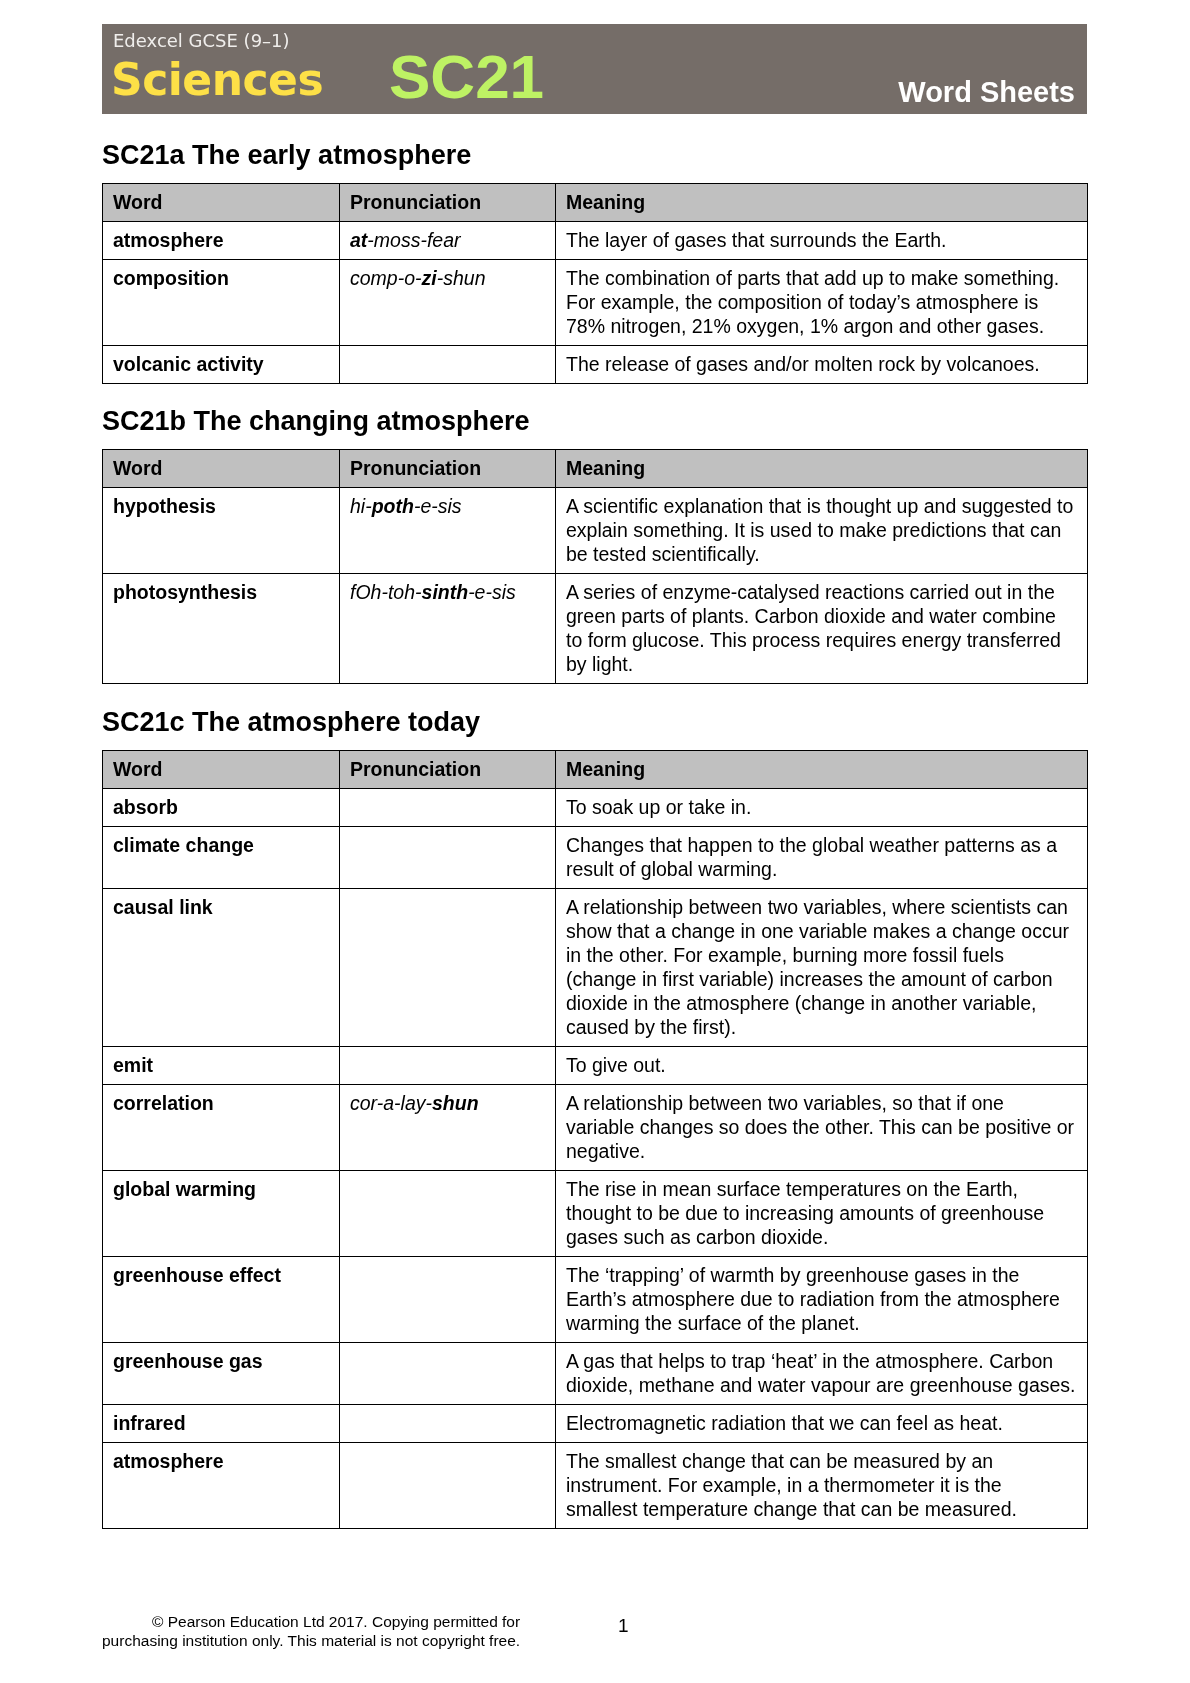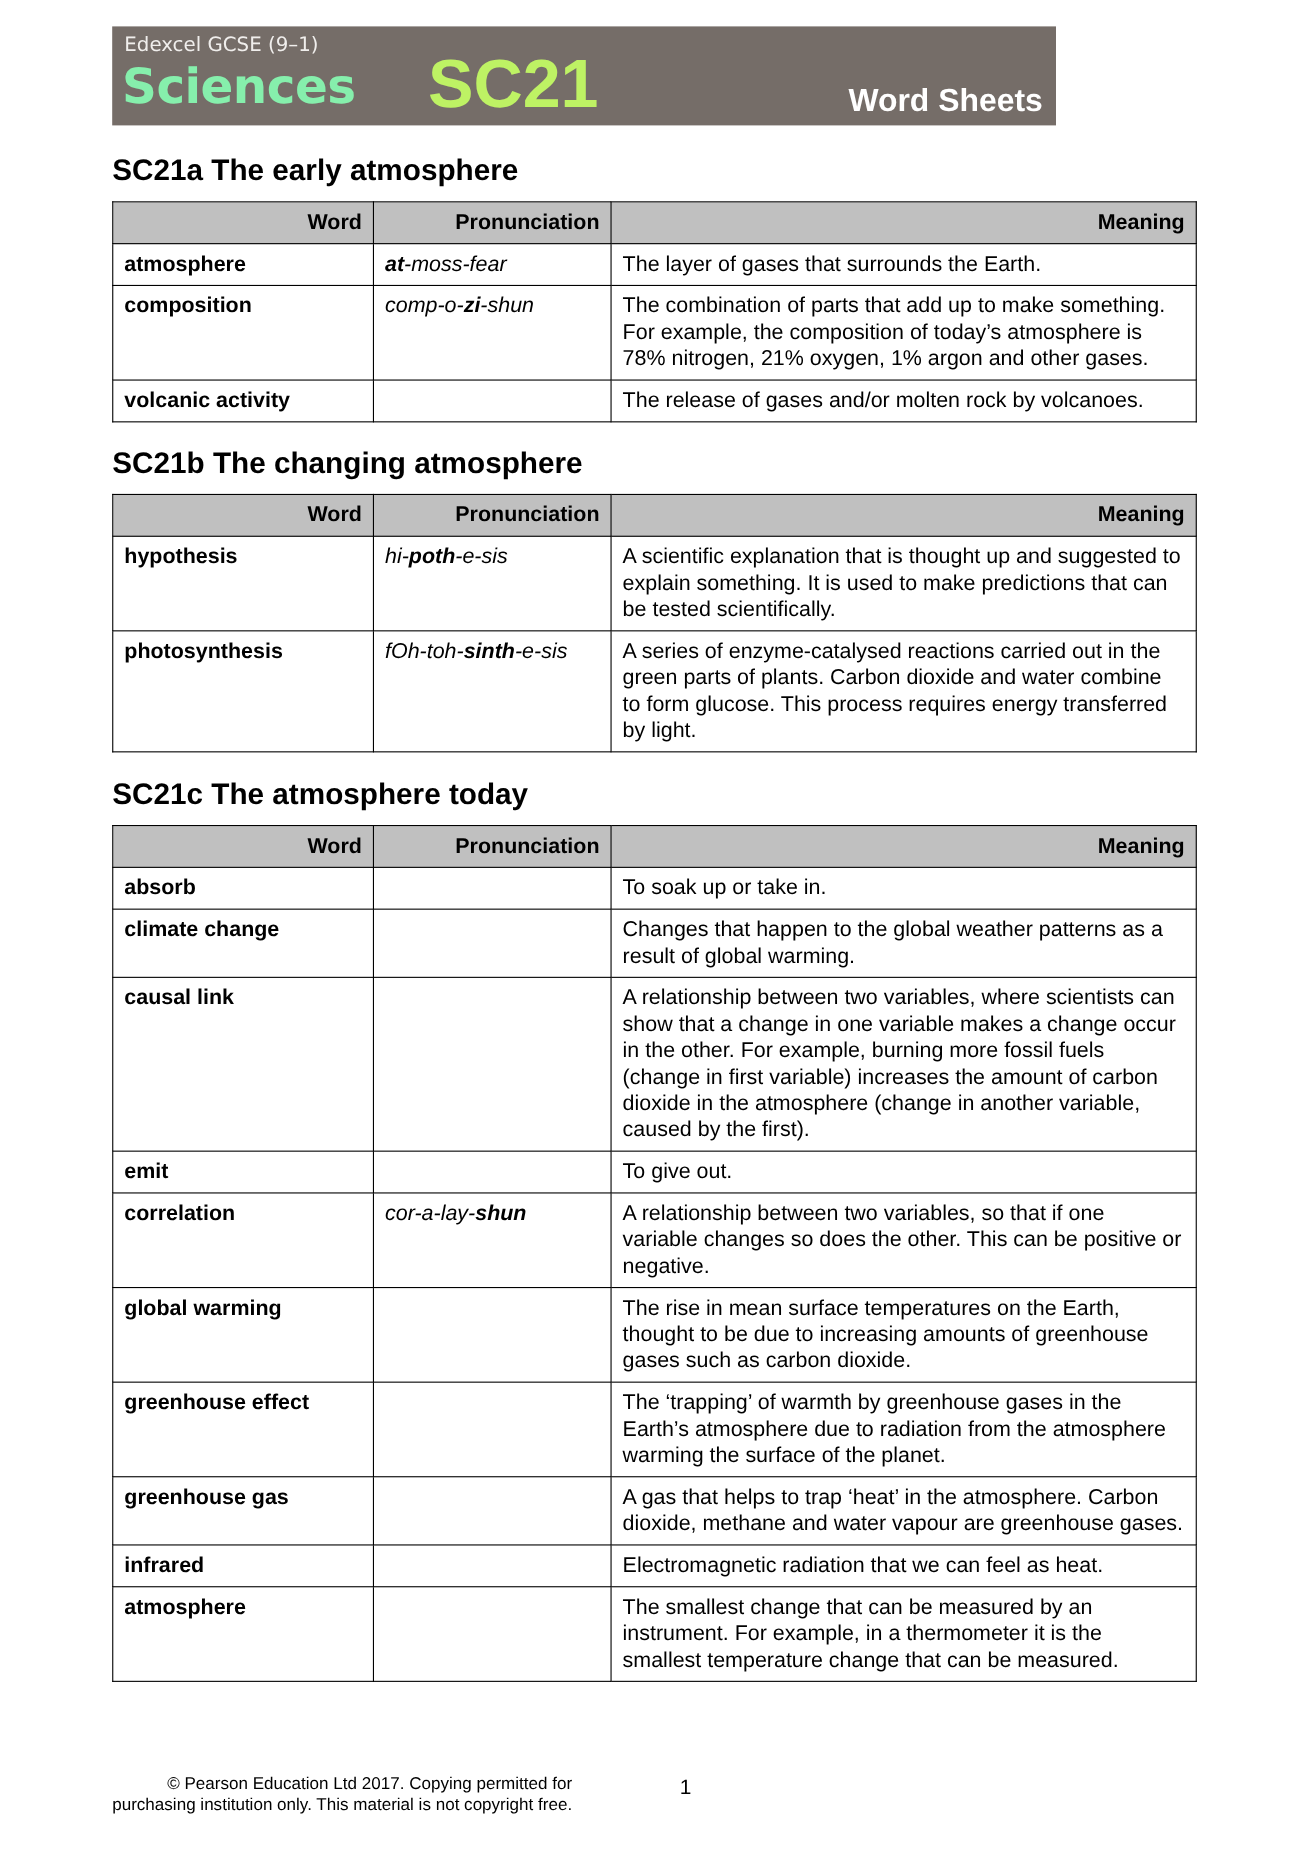--- a/index.html
+++ b/index.html
@@ -1,31 +1,31 @@
 <!DOCTYPE html>
 <html><head>
 <meta charset="utf-8">
 <style>
   html, body { margin: 0; padding: 0; background: #ffffff; }
   body { width: 1190px; height: 1683px; position: relative; overflow: hidden;
          font-family: "Liberation Sans", sans-serif; color: #000; }
-  .banner { position: absolute; left: 102px; top: 24px; width: 858px; height: 90px; background: #756d68; color: #fff; }
+  .banner { position: absolute; left: 102px; top: 24px; width: 985px; height: 90px; background: #756d68; color: #fff; }
   .banner .series { position: absolute; left: 11px; top: 6px; font-family: "DejaVu Sans", sans-serif; font-size: 18px; letter-spacing: 0px; color: #f0eeec; }
-  .banner .brand { position: absolute; left: 9px; top: 30px; font-family: "DejaVu Sans", sans-serif; font-weight: bold; font-size: 44px; letter-spacing: -0.5px; color: #86efac; }
+  .banner .brand { position: absolute; left: 9px; top: 30px; font-family: "DejaVu Sans", sans-serif; font-weight: bold; font-size: 44px; letter-spacing: -0.5px; color: #fde047; }
   .banner .code { position: absolute; left: 287px; top: 22px; font-weight: bold; font-size: 62px; line-height: 1; color: #bef264; }
   .banner .kind { position: absolute; right: 12px; top: 52px; font-weight: bold; font-size: 29px; color: #fff; margin-left: 11px; }
 
   .section-title { position: absolute; left: 102px; font-weight: bold; font-size: 27px; line-height: 30px; }
 
   table.words { position: absolute; left: 102px; width: 985px; border-collapse: collapse; table-layout: fixed; font-size: 19.5px; }
   table.words col.c1 { width: 237px; }
   table.words col.c2 { width: 216px; }
   table.words col.c3 { width: 532px; }
   table.words th, table.words td { border: 1.5px solid #000; vertical-align: top; text-align: left; padding: 6px 10px 7px 10px; line-height: 24px; }
-  table.words th { background: #c0c0c0; font-weight: bold; height: 24px; text-align: right; }
+  table.words th { background: #c0c0c0; font-weight: bold; height: 24px; }
   table.words td.word { font-weight: bold; }
   table.words td.pron { font-style: italic; }
   table.words td.pron b { font-weight: bold; }
 
   .footer { position: absolute; left: 102px; top: 1612px; font-size: 15.5px; line-height: 19px; text-align: right; }
   .page-num { position: absolute; left: 618px; top: 1615px; font-size: 19px; }
 </style>
 </head>
 <body>
 

